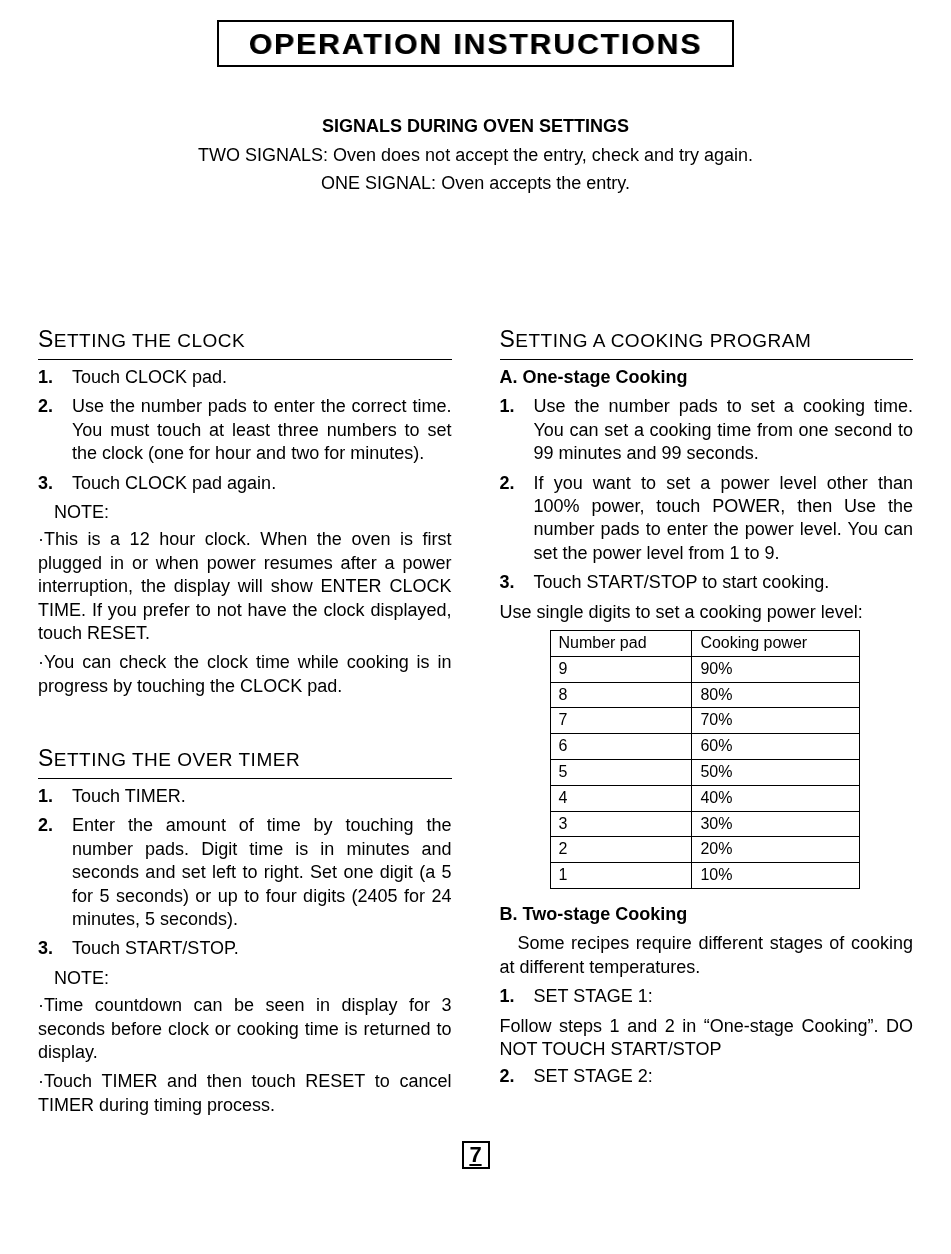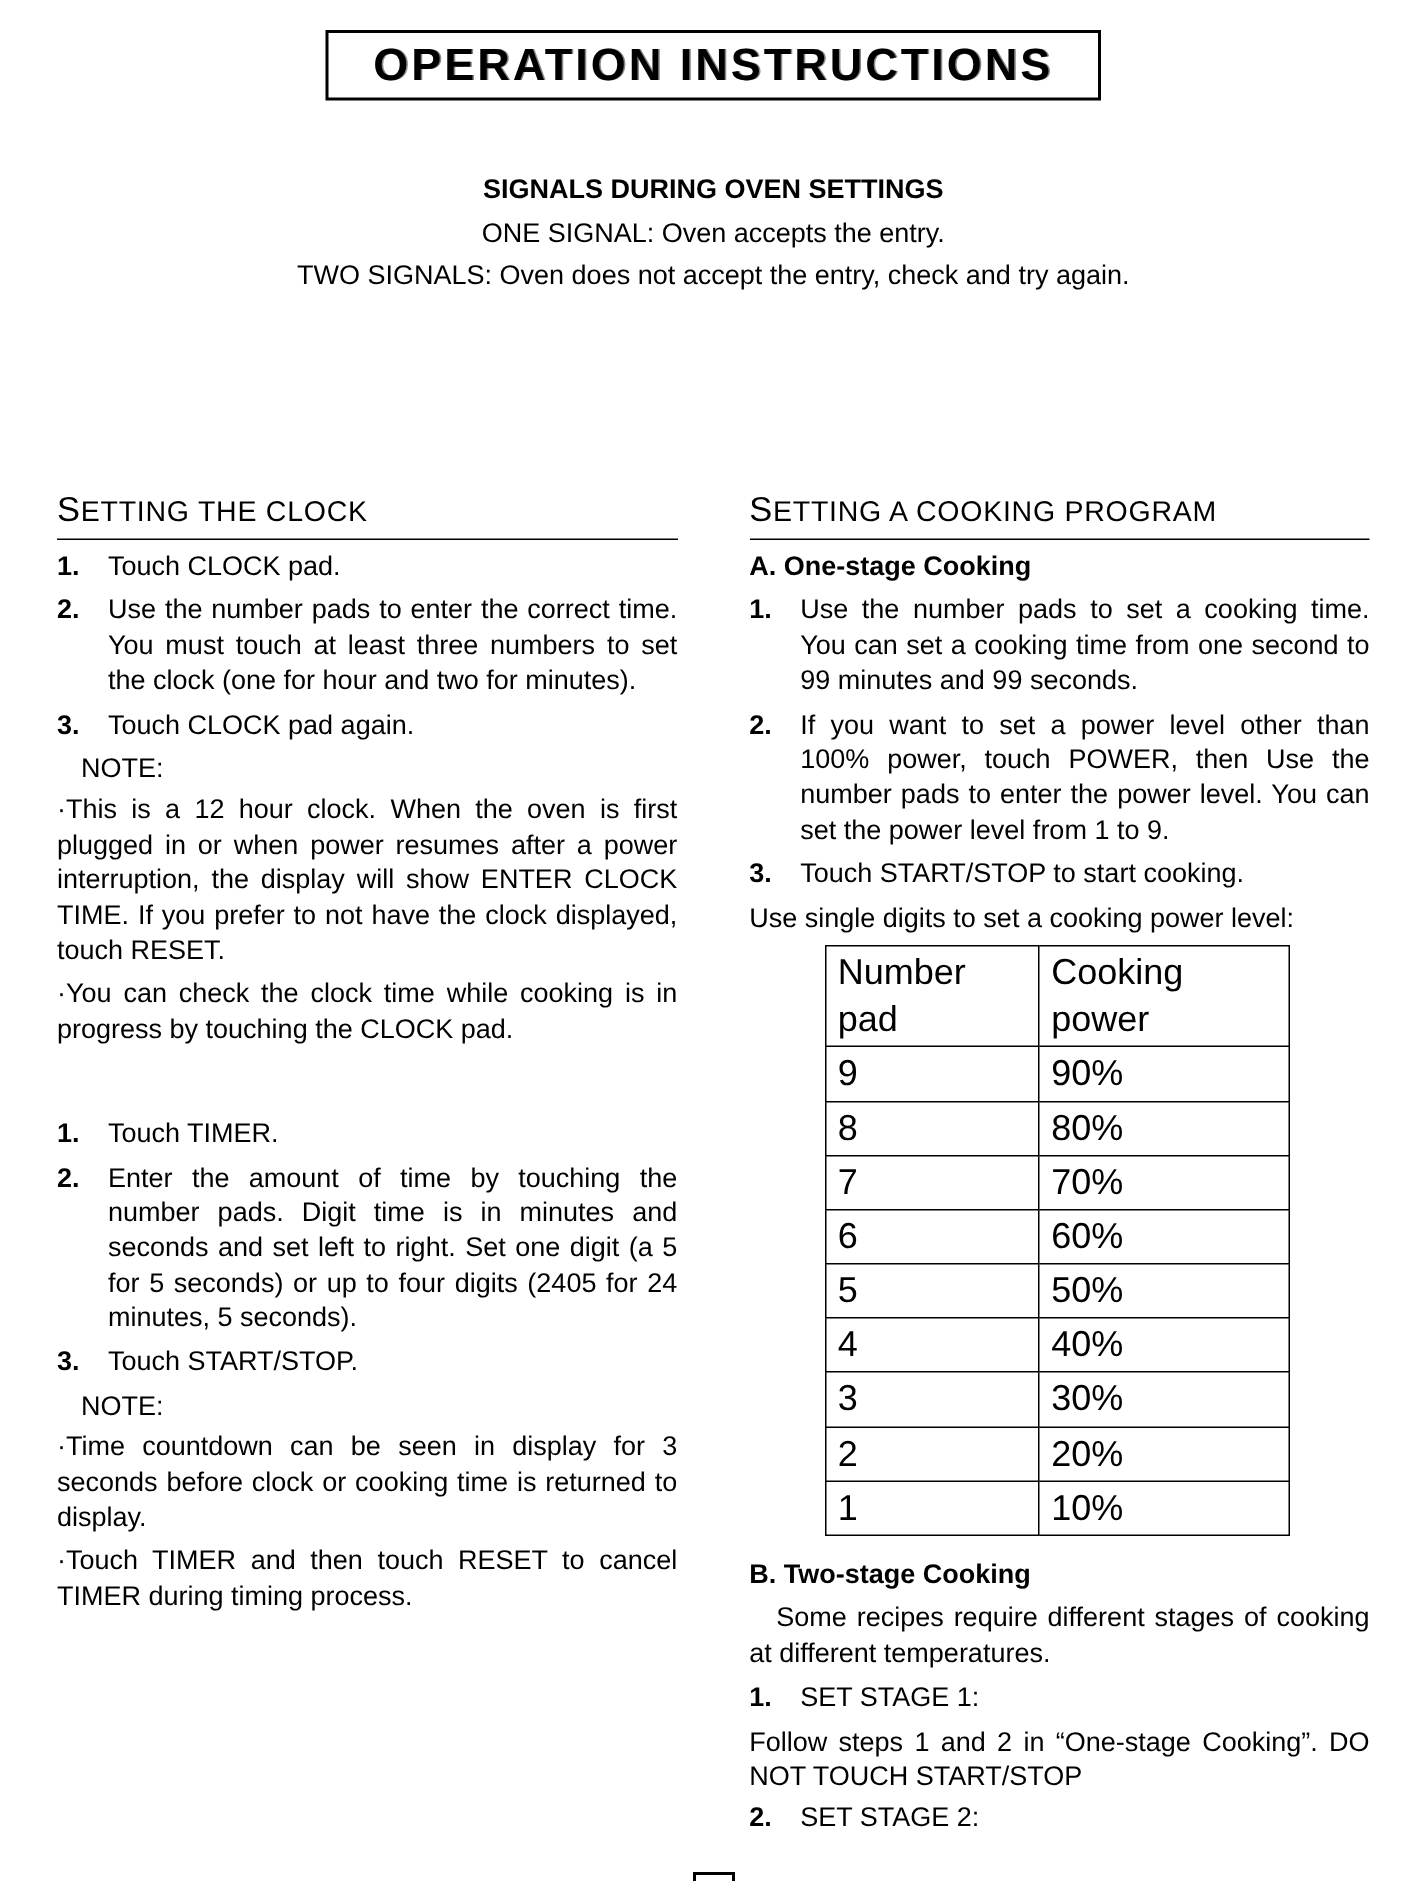--- a/index.html
+++ b/index.html
@@ -51,21 +51,21 @@
   .pwr-table {
     border-collapse: collapse;
     margin: 6px 0 14px 50px;
     width: 310px;
   }
   .pwr-table td, .pwr-table th {
     border: 1px solid #000;
     padding: 2px 8px;
     font-weight: normal;
     text-align: left;
-    font-size: 24px;
+    font-size: 16px;
   }
   .page-num-box {
     border: 2px solid #000;
     width: 28px;
     text-align: center;
     font-weight: bold;
     font-size: 22px;
     margin: 18px auto 0 auto;
     line-height: 1.1;
     text-decoration: underline;
@@ -74,22 +74,22 @@
 </style>
 </head>
 <body>
 
 <div class="title-box">
   <span class="title-text">OPERATION INSTRUCTIONS</span>
 </div>
 
 <div class="intro">
   <div class="intro-heading">SIGNALS DURING OVEN SETTINGS</div>
+  <div class="intro-line">TWO SIGNALS: Oven does not accept the entry, check and try again.</div>
   <div class="intro-line">ONE SIGNAL: Oven accepts the entry.</div>
-  <div class="intro-line">TWO SIGNALS: Oven does not accept the entry, check and try again.</div>
 </div>
 
 <div class="columns">
 
   <div class="col">
 
     <div class="section-heading">
       <span class="cap">S</span><span>ETTING THE CLOCK</span>
     </div>
     <ul class="steps">
@@ -105,20 +105,23 @@
           <span class="step-num">3.</span>
           <span class="step-text">Touch CLOCK pad again.</span>
         </li>
     </ul>
     <div class="note-label">NOTE:</div>
     <div class="note-bullet">·This is a 12 hour clock. When the oven is first plugged in or when power resumes after a power interruption, the display will show ENTER CLOCK TIME. If you prefer to not have the clock displayed, touch RESET.</div>
     <div class="note-bullet">·You can check the clock time while cooking is in progress by touching the CLOCK pad.</div>
 
     <div class="sp40"></div>
 
+    <div class="section-heading">
+      <span class="cap">S</span><span>ETTING THE OVER TIMER</span>
+    </div>
     <ul class="steps">
       <li>
           <span class="step-num">1.</span>
           <span class="step-text">Touch TIMER.</span>
         </li>
       <li>
           <span class="step-num">2.</span>
           <span class="step-text">Enter the amount of time by touching the number pads. Digit time is in minutes and seconds and set left to right. Set one digit (a 5 for 5 seconds) or up to four digits (2405 for 24 minutes, 5 seconds).</span>
         </li>
       <li>

